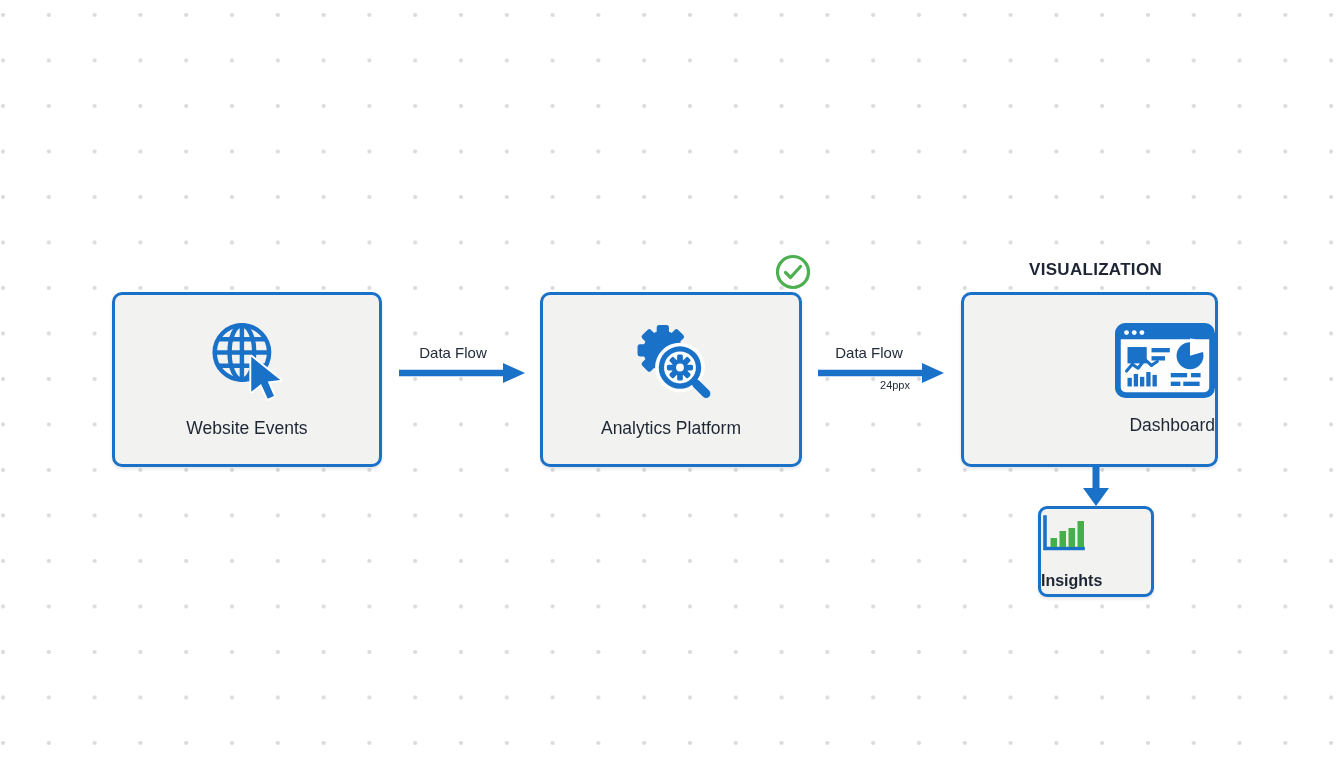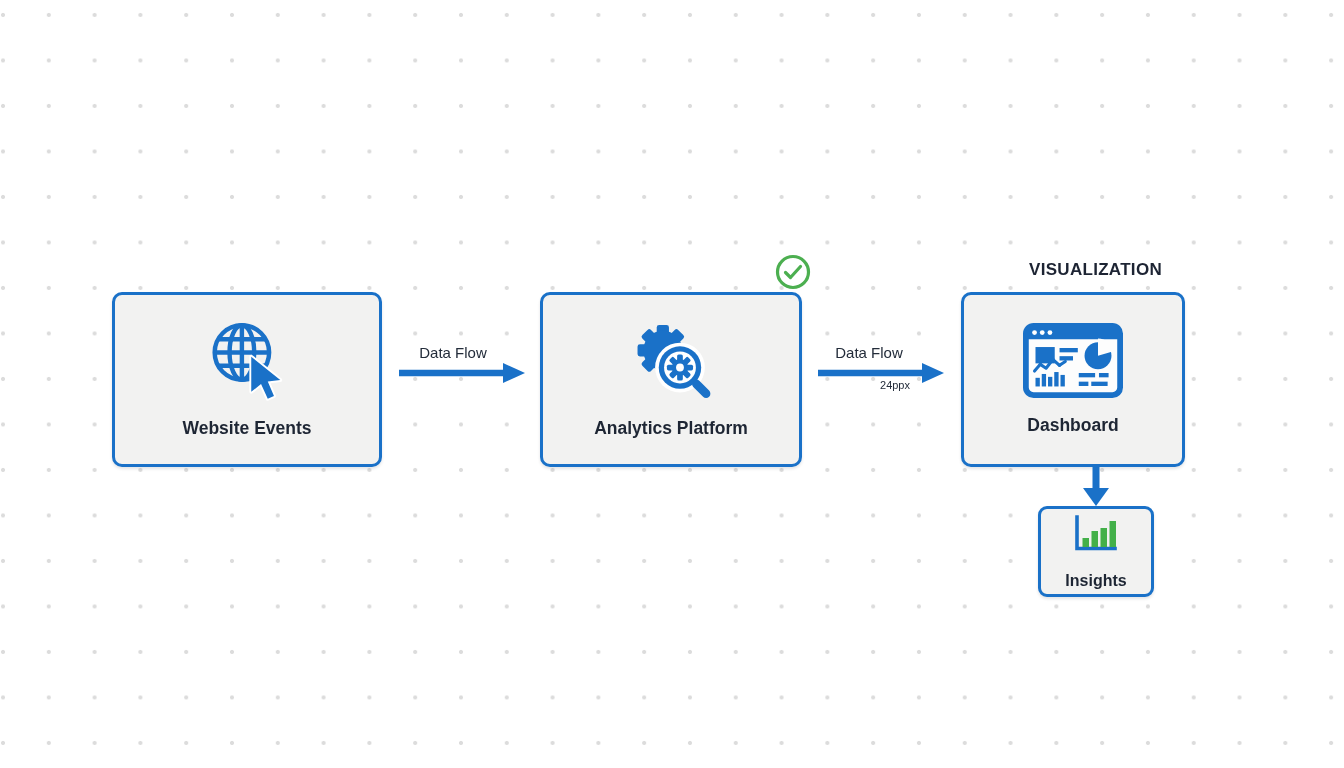--- a/index.html
+++ b/index.html
@@ -14,33 +14,33 @@
   .stage-title{
     position:absolute;top:260px;text-align:center;
     font-size:17px;font-weight:700;letter-spacing:.3px;color:#1d2433;
   }
   .node{
     position:absolute;width:270px;height:175px;box-sizing:border-box;
     background:#f2f2f1;border:3px solid #1a71c8;border-radius:10px;
     box-shadow:0 2px 3px rgba(30,40,60,.12);
     display:flex;flex-direction:column;align-items:center;justify-content:center;gap:17px;
   }
-  .node-label{font-size:17.5px;font-weight:700;color:#1e2634;}
+  .node-label{font-size:17.5px;font-weight:400;color:#1e2634;}
   .flow-label{
     position:absolute;text-align:center;font-size:15px;color:#232c3a;
   }
   .flow-sublabel{
     position:absolute;text-align:right;font-size:11px;color:#232c3a;
   }
   .arrow-svg,.icon-svg{position:absolute;display:block;}
   .subnode{
     position:absolute;left:1038px;top:506px;width:116px;height:91px;box-sizing:border-box;
     background:#f2f2f1;border:3px solid #1a71c8;border-radius:9px;
     box-shadow:0 2px 3px rgba(30,40,60,.12);
-    display:flex;flex-direction:column;align-items:center;justify-content:center;gap:18px;
+    display:flex;flex-direction:column;align-items:flex-start;justify-content:center;gap:18px;
   }
   .subnode-label{font-size:16px;font-weight:700;color:#1e2634;}
 </style>
 </head>
 <body>
 
 <div class="canvas">
 
   <div class="stage-title" style="left:961px;width:269px;">VISUALIZATION</div>
 
@@ -82,21 +82,21 @@
         <rect x="57.5" y="41" width="7" height="32" rx="2" transform="rotate(90 61 57)"></rect>
         <rect x="57.5" y="41" width="7" height="32" rx="2" transform="rotate(135 61 57)"></rect>
         <circle cx="61" cy="57" r="10"></circle>
       </g>
       <circle cx="61" cy="57" r="4.8" fill="#ffffff"></circle>
       <line x1="81" y1="77" x2="93" y2="89" stroke="#1a71c8" stroke-width="10.5" stroke-linecap="round"></line>
     </svg>
     <div class="node-label">Analytics Platform</div>
   </div>
 
-  <div class="node" style="left:961px;top:292px;width:224px;">
+  <div class="node" style="left:961px;top:292px;width:257px;align-items:flex-end;">
     <svg width="100" height="75" viewBox="0 0 104 78">
       <rect x="3" y="3" width="98" height="72" rx="8" fill="#fdfdfd" stroke="#1a71c8" stroke-width="6"></rect>
       <path d="M3 11 a8 8 0 0 1 8 -8 h82 a8 8 0 0 1 8 8 v6 H3 Z" fill="#1a71c8"></path>
       <circle cx="12" cy="10" r="2.5" fill="#ffffff"></circle>
       <circle cx="20" cy="10" r="2.5" fill="#ffffff"></circle>
       <circle cx="28" cy="10" r="2.5" fill="#ffffff"></circle>
       <rect x="13" y="25" width="20" height="17" fill="#1a71c8"></rect>
       <rect x="38" y="26" width="19" height="4.5" fill="#1a71c8"></rect>
       <rect x="38" y="34.5" width="14" height="4.5" fill="#1a71c8"></rect>
       <circle cx="78" cy="34" r="14" fill="#1a71c8"></circle>

